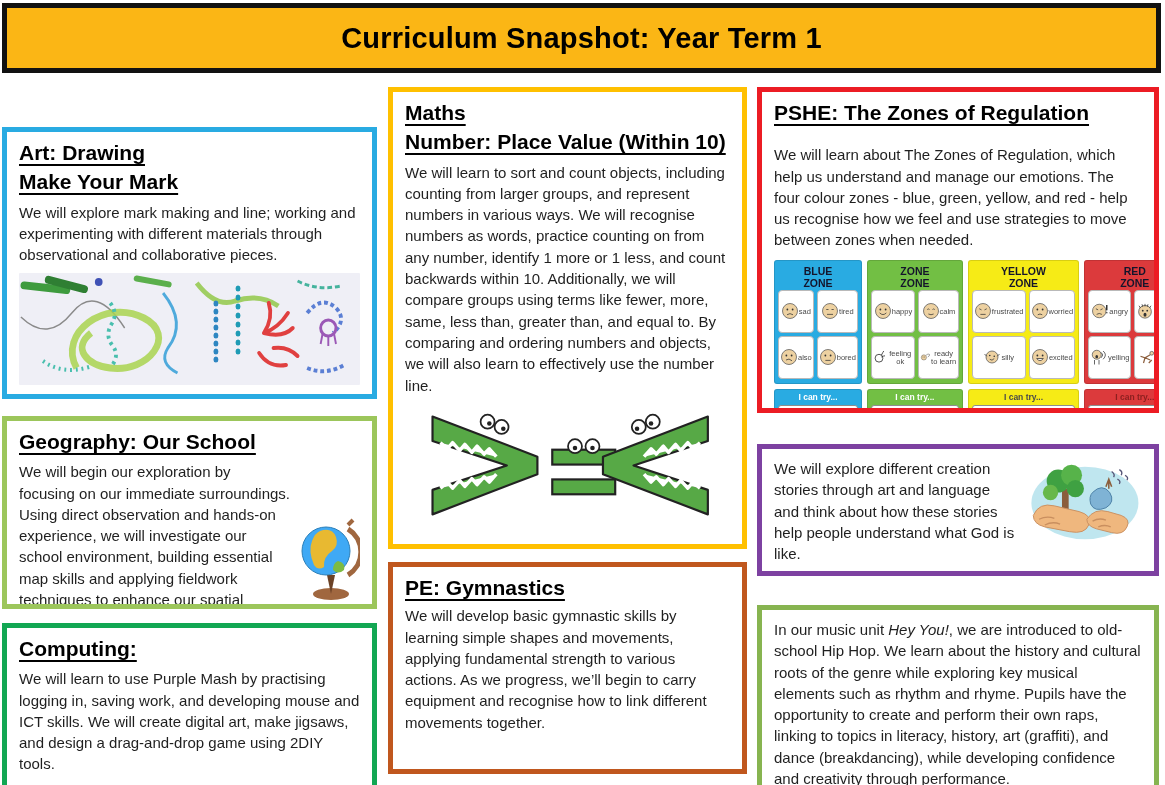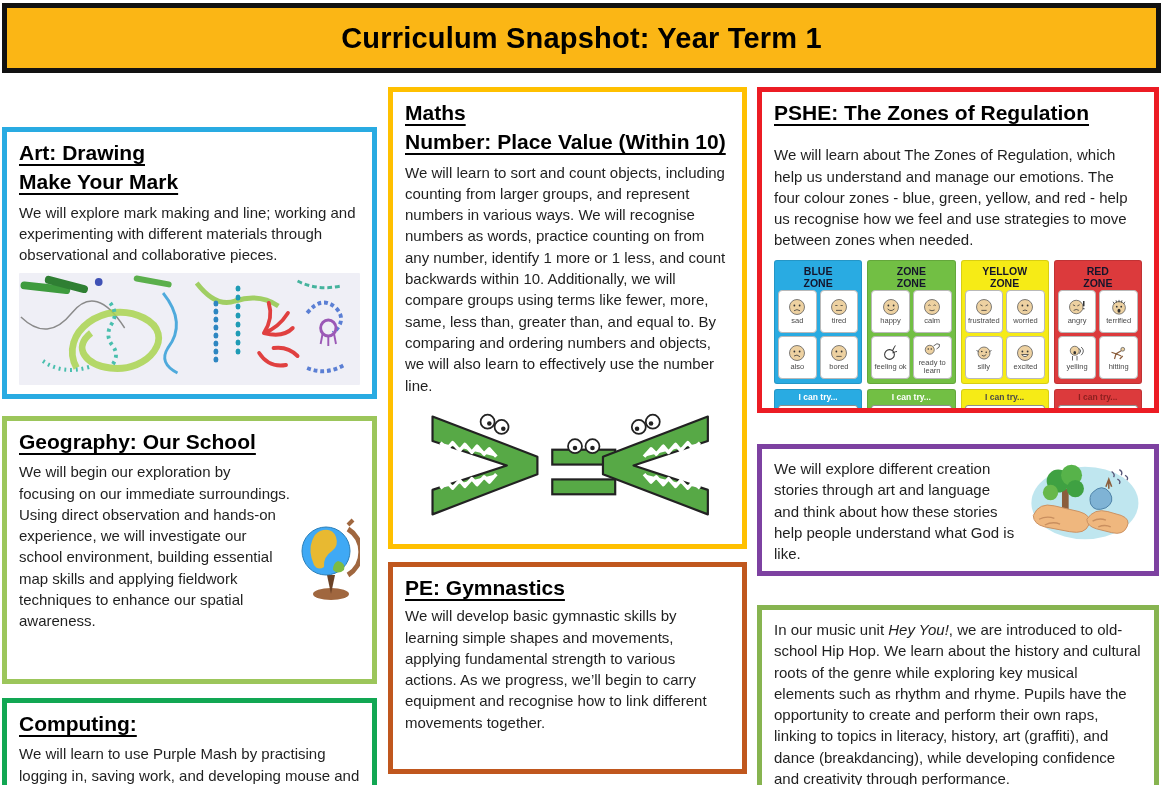--- a/index.html
+++ b/index.html
@@ -14,39 +14,39 @@
   .col-left{width:375px;margin-right:11px;}
   .col-mid{width:359px;margin-right:10px;}
   .col-right{width:402px;gap:21px;}
 
   .box{box-sizing:border-box;border:5px solid #000;background:#fff;padding:5px 12px 8px 12px;overflow:hidden;}
   .box h2{margin:2px 0 4px 0;font-size:21px;font-weight:700;color:#000;text-decoration:underline;text-decoration-thickness:2px;text-underline-offset:4px;line-height:1.3;}
   .box h2.tight{margin-bottom:0;}
   .box p{margin:6px 0 0 0;font-size:15px;line-height:1.42;color:#1f1f1f;}
 
   .box-art{height:272px;margin-top:40px;}
-  .box-geo{height:268px;margin-top:17px;}
+  .box-geo{height:193px;margin-top:17px;}
   .box-comp{height:178px;margin-top:14px;}
   .box-maths{height:462px;}
   .box-pe{height:212px;margin-top:13px;}
   .box-pshe{height:326px;}
   .box-re{height:132px;margin-top:10px;}
   .box-music{height:210px;margin-top:8px;}
 
   .art-img{display:block;margin-top:8px;width:100%;height:112px;border-radius:1px;}
   .float-right-fig{float:right;margin:6px 0 0 8px;}
   .croc-fig{display:block;margin:10px auto 0 auto;}
 
   
   .zones{display:flex;gap:5px;margin-top:9px;}
   .zone-col{flex:1;display:flex;flex-direction:column;}
   .zone-panel{border-radius:3px;padding:4px 4px 5px 4px;box-shadow:inset 0 0 0 1px rgba(0,0,0,.12);}
   .zone-title{text-align:center;font-size:10.5px;font-weight:700;line-height:1.2;color:#14142b;margin:1px 0 0 0;}
   .emogrid{display:grid;grid-template-columns:1fr 1fr;gap:3px;}
-  .emocard{background:#fff;border:1px solid #b9b9b9;border-radius:4px;min-height:37px;display:flex;flex-direction:column;align-items:center;justify-content:center;padding:2px 1px;}
+  .emocard{background:#fff;border:1px solid #b9b9b9;border-radius:4px;min-height:37px;display:flex;flex-direction:row;align-items:center;justify-content:center;padding:2px 1px;}
   .emocard .face{width:18px;height:18px;}
   .emocard .elabel{font-size:7.5px;color:#4a4a4a;line-height:1.05;text-align:center;margin-top:1px;}
   .try-panel{margin-top:5px;border-radius:3px;padding:3px 4px 4px 4px;box-shadow:inset 0 0 0 1px rgba(0,0,0,.12);}
   .try-title{text-align:center;font-size:8.5px;font-weight:700;margin-bottom:3px;}
   .try-pill{background:#fff;border:1px solid #8d8d8d;border-radius:3px;display:flex;align-items:center;gap:4px;padding:14px 4px;font-size:8.5px;color:#333;}
   .try-pill svg{flex:0 0 auto;}
 
   .music-body{margin-top:4px;font-size:15px;line-height:1.42;color:#1f1f1f;}
   .music-body .it{font-style:italic;}
   .re-body{font-size:15px;line-height:1.42;color:#1f1f1f;margin-top:4px;}

